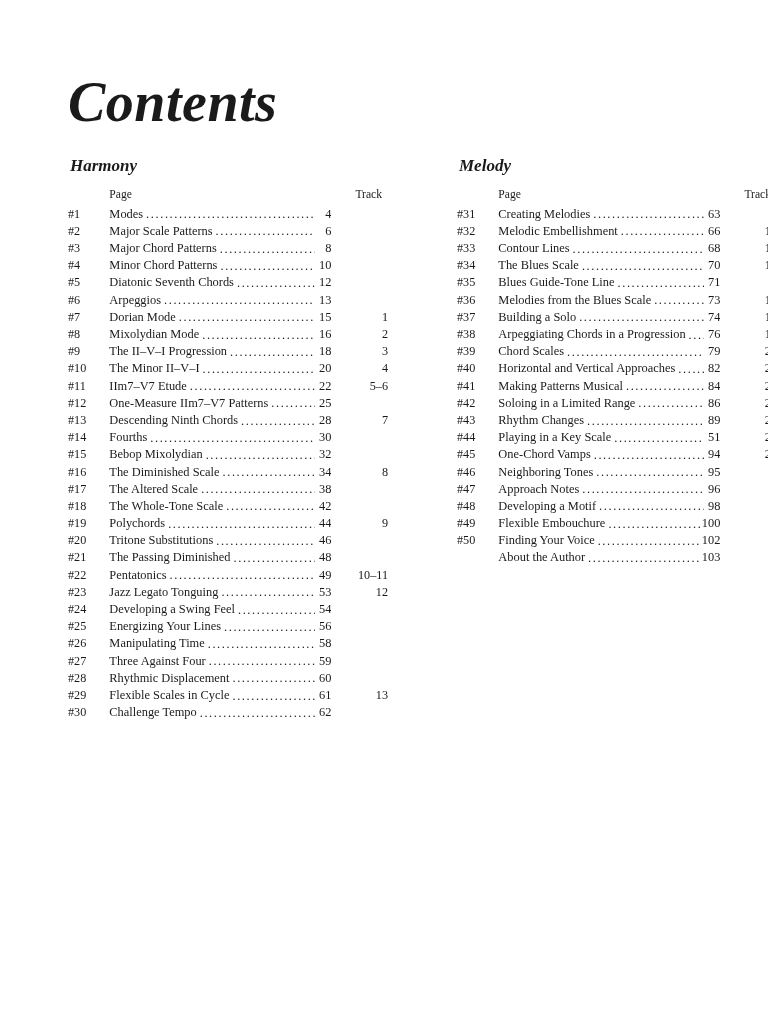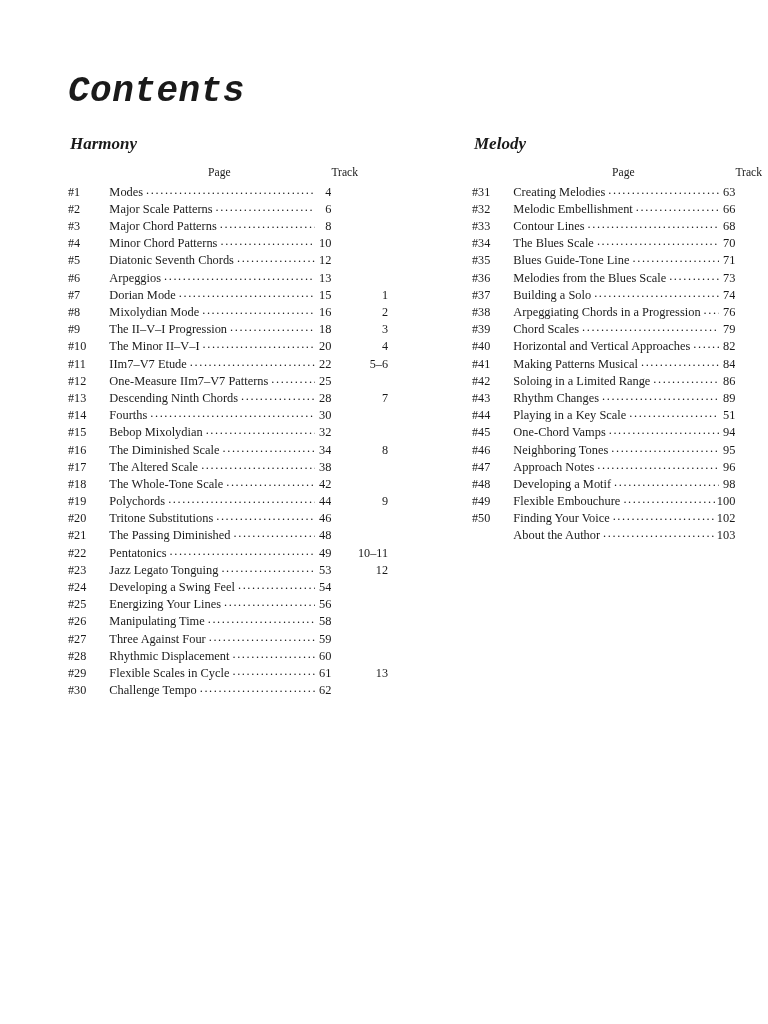--- a/index.html
+++ b/index.html
@@ -15,32 +15,32 @@
     overflow: hidden;
   }
   .page {
     position: relative;
     width: 768px;
     height: 1024px;
     box-sizing: border-box;
     padding: 72px 56px 0 68px;
   }
   .contents-title {
-    font-family: Liberation Mono, monospace;
-    font-size: 36px;
+    font-family: Liberation Serif, serif;
+    font-size: 56px;
     font-style: italic;
     font-weight: bold;
     letter-spacing: 0.5px;
     margin: 0 0 22px 0;
     line-height: 1.1;
   }
   .columns {
     display: flex;
     flex-direction: row;
-    gap: 16px;
+    gap: 1px;
   }
   .col {
     width: 320px;
     flex: 0 0 320px;
   }
   .col.right {
     margin-left: 68px;
   }
   .section-title {
     font-size: 17px;
@@ -61,39 +61,39 @@
   table.toc col.c-title { width: 204px; }
   table.toc col.c-track { width: 52px; }
   table.toc th {
     font-weight: normal;
     font-size: 11.6px;
     text-align: right;
     padding: 0 0 5px 0;
     vertical-align: bottom;
   }
   table.toc th.th-blank { text-align: left; }
-  table.toc th.th-page { text-align: center; padding-right: 2px; margin-top: 39px;}
-  table.toc th.th-track { text-align: left; padding-right: 6px; }
+  table.toc th.th-page { text-align: left; padding-right: 2px; margin-top: 39px;}
+  table.toc th.th-track { text-align: right; padding-right: 6px; }
   table.toc td {
     padding: 1.1px 0;
     vertical-align: baseline;
     white-space: nowrap;
     overflow: hidden;
   }
   td.num {
     text-align: left;
     padding-left: 2px;
     font-size: 12.2px;
   }
   td.entry {
     position: relative;
   }
   .entry-inner {
     display: flex;
-    align-items: flex-start;
+    align-items: flex-end;
     width: 100%;
   }
   .entry-label {
     flex: 0 0 auto;
     font-size: 12.4px;
   }
   .leader {
     flex: 1 1 auto;
     overflow: hidden;
     white-space: nowrap;

